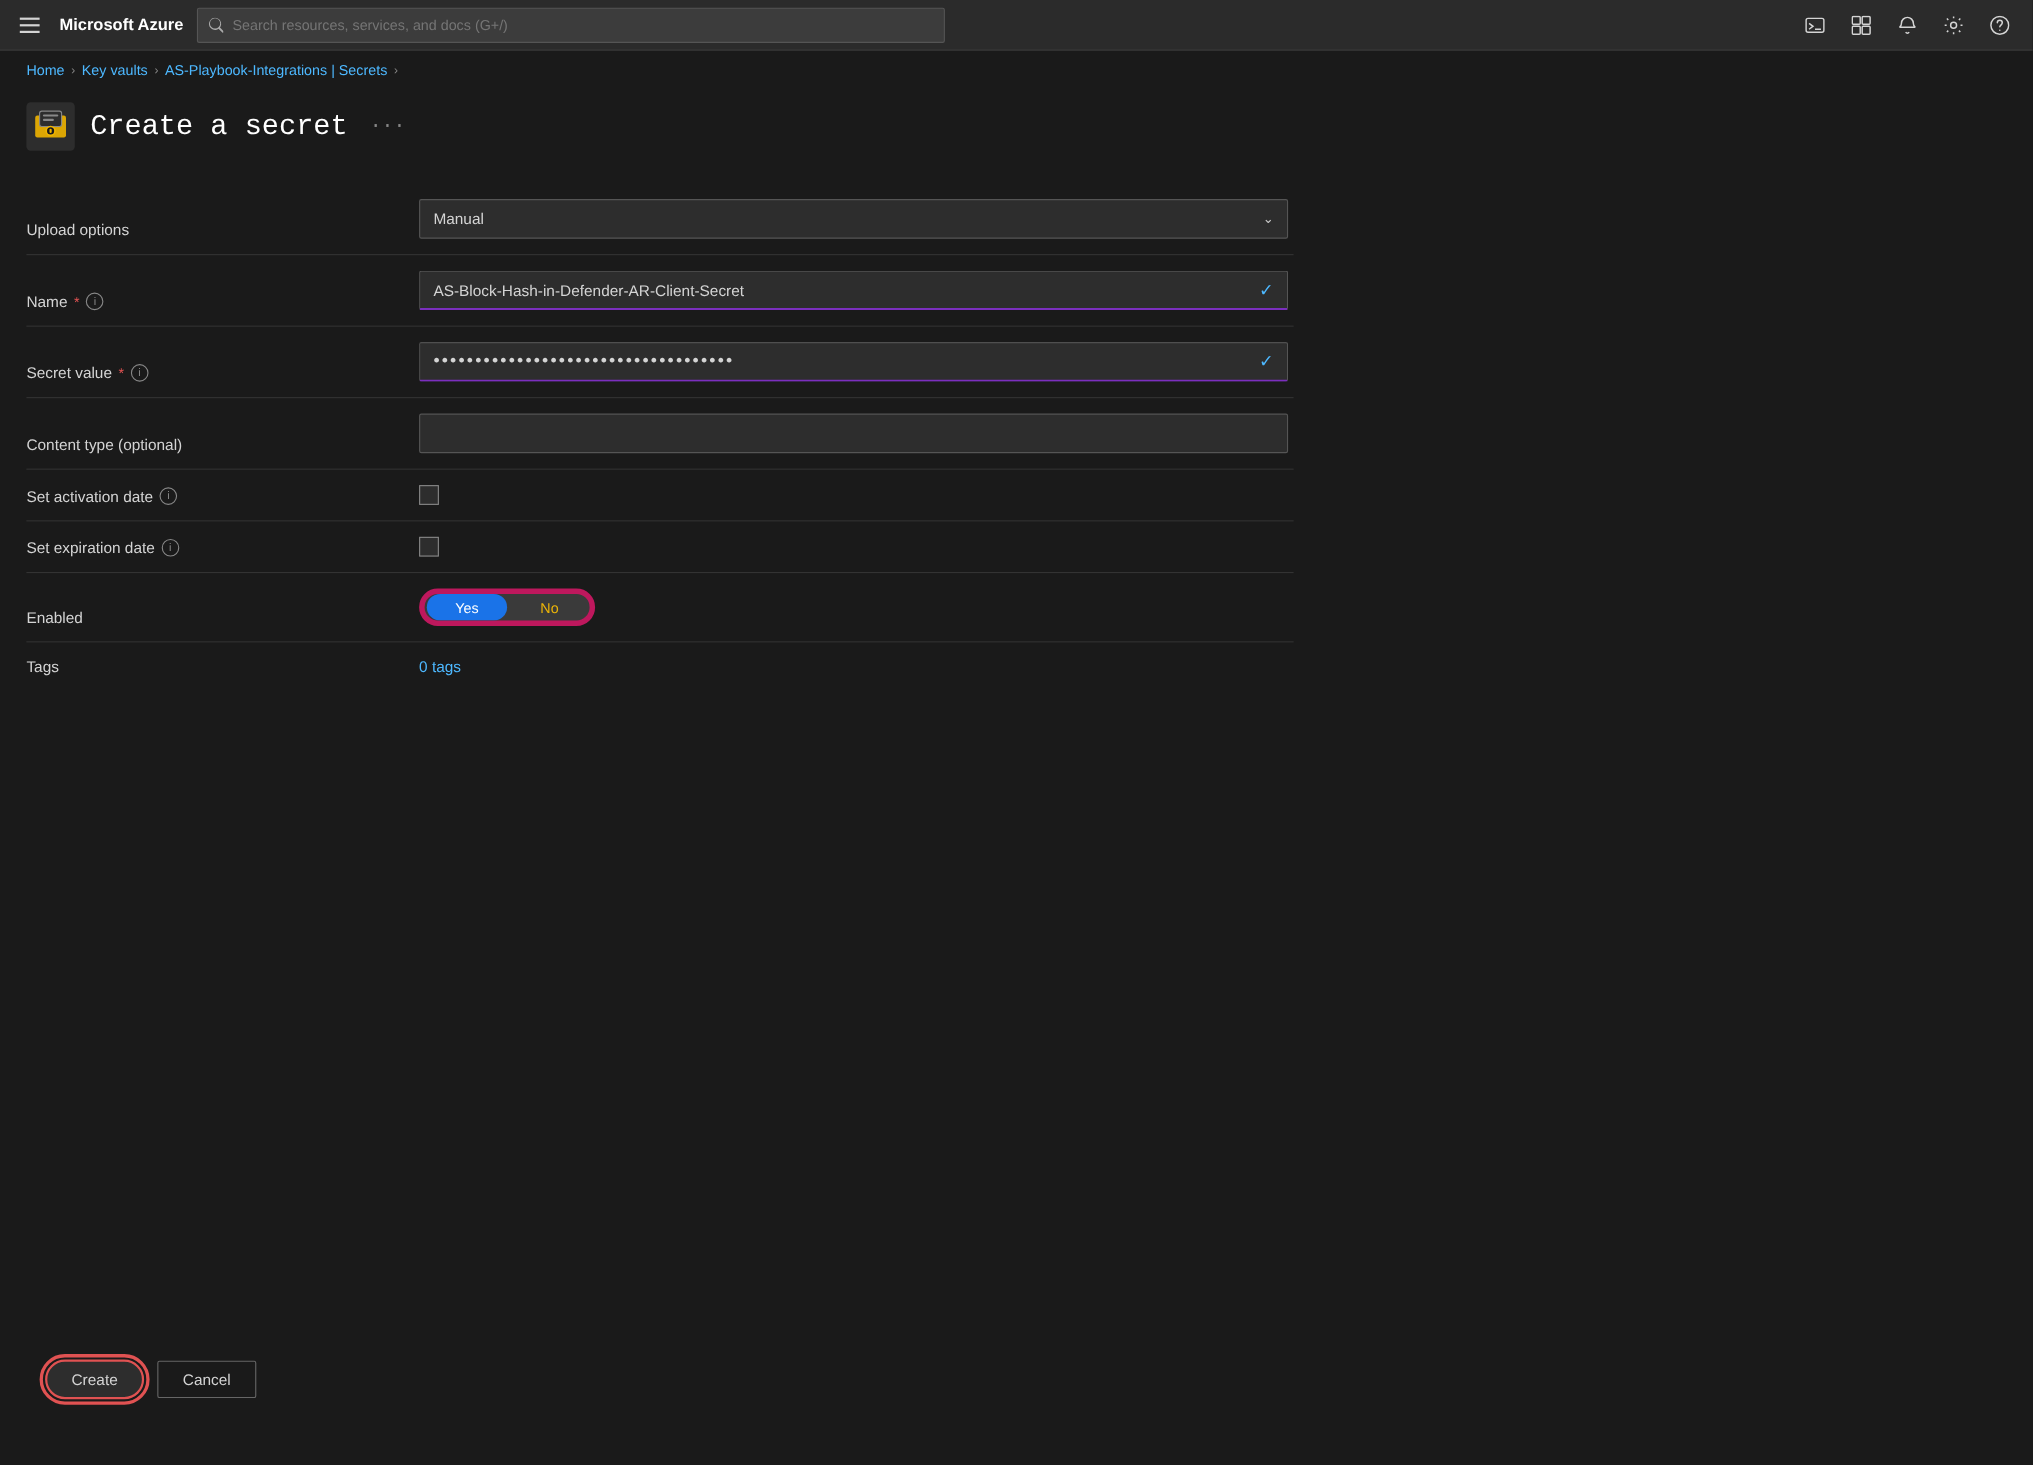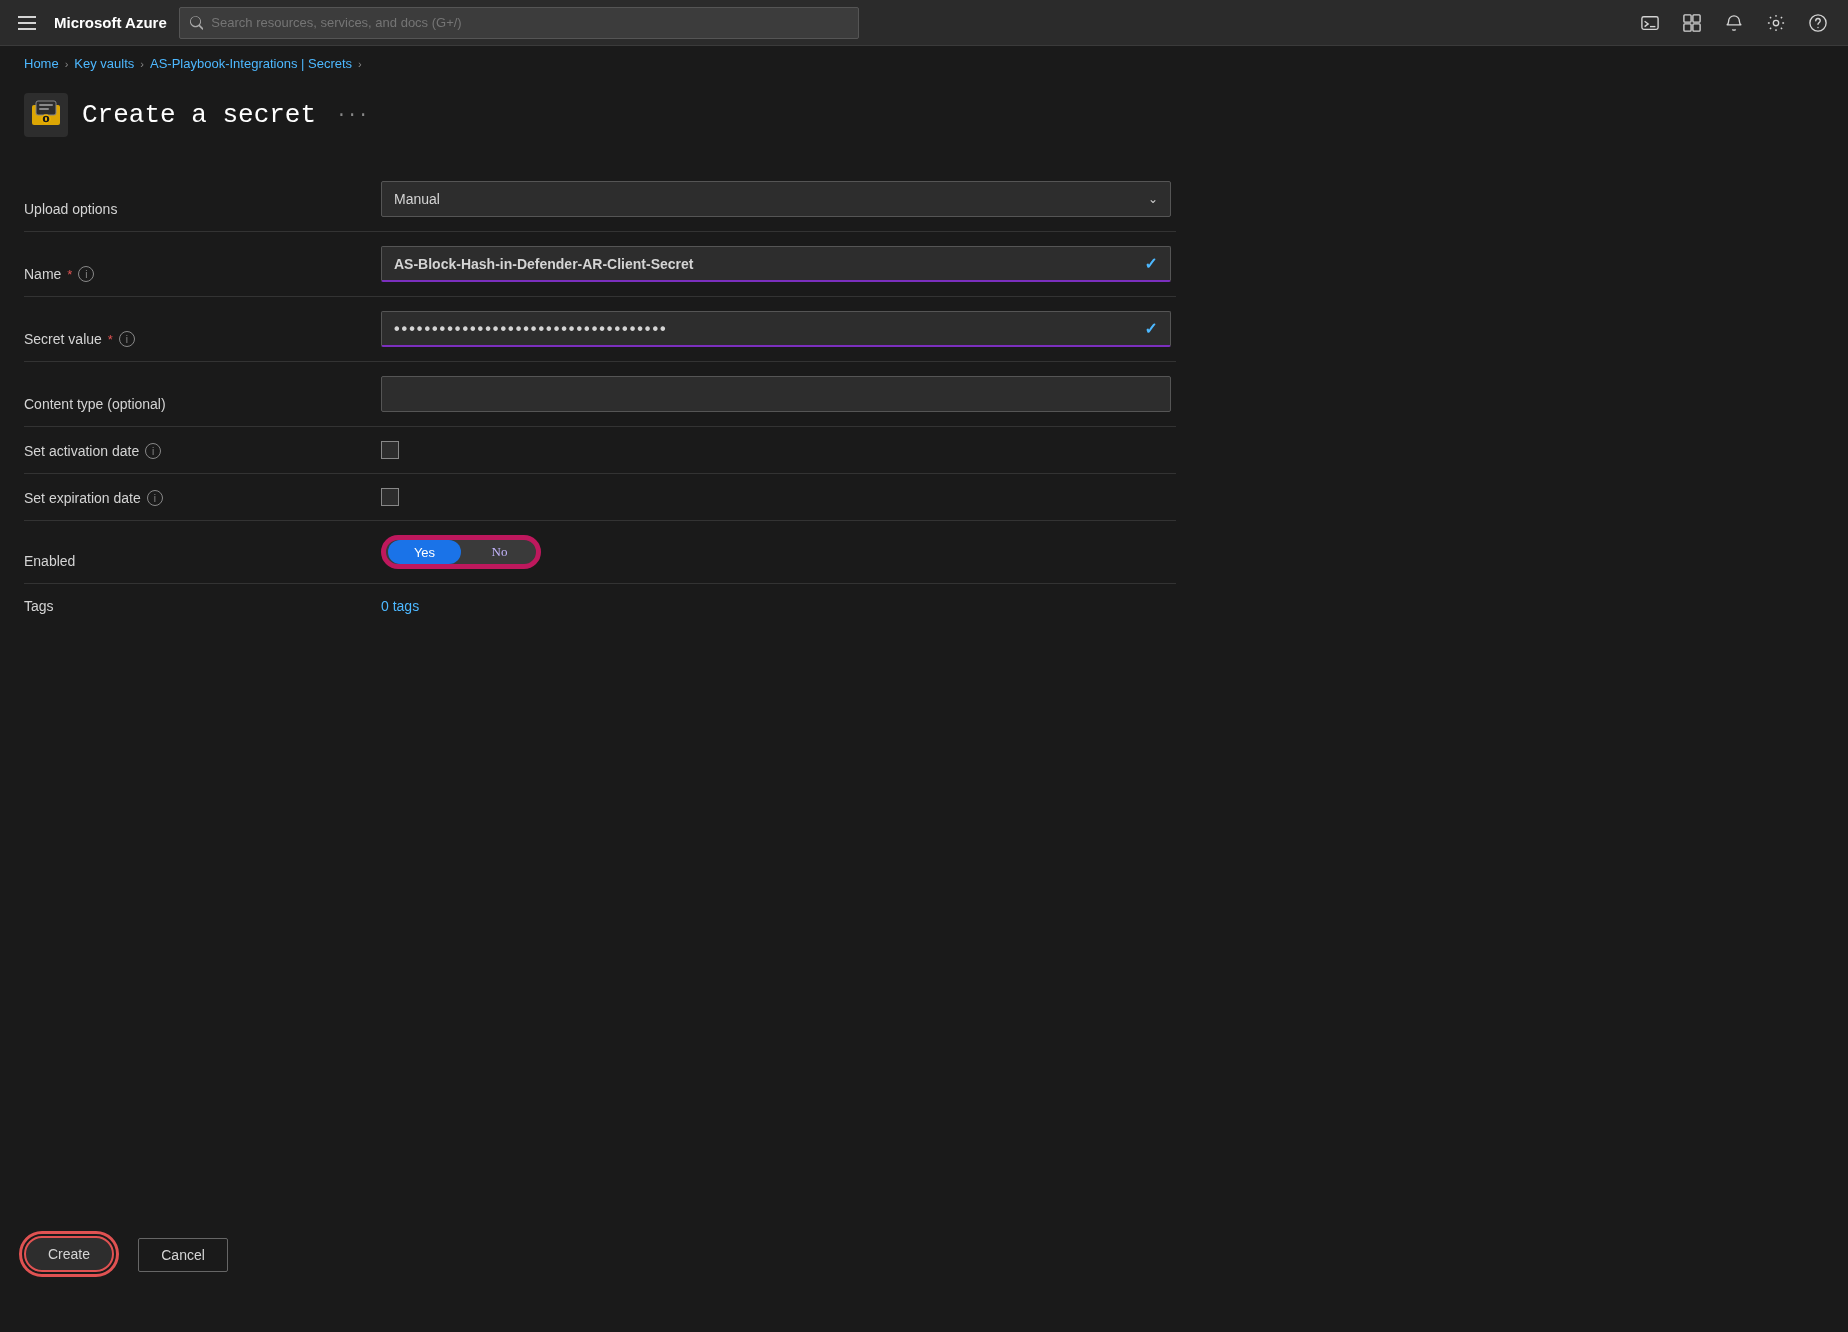--- a/index.html
+++ b/index.html
@@ -218,21 +218,20 @@
       border: 1px solid #555;
       border-bottom: 2px solid #7b2fbe;
       color: #d4d4d4;
       padding: 0 12px;
       font-size: 14px;
       outline: none;
       border-radius: 2px;
       display: flex;
       align-items: center;
       justify-content: space-between;
-      font-weight: bold;
     }
 
     .azure-input-normal {
       border-bottom: 1px solid #555;
     }
 
     .input-check {
       color: #4db8ff;
       font-size: 16px;
     }
@@ -275,43 +274,42 @@
       margin: 2px;
       padding: 0 16px;
     }
 
     .toggle-no {
       flex: 1;
       height: 100%;
       display: flex;
       align-items: center;
       justify-content: center;
-      color: #c4b5fd;
+      color: #eab308;
       font-size: 13px;
       cursor: pointer;
       padding: 0 16px;
-      font-family: Liberation Serif, serif;
     }
 
     
     .tags-link {
       color: #4db8ff;
       text-decoration: none;
       cursor: pointer;
       font-size: 14px;
     }
 
     
     .bottom-bar {
       position: absolute;
       bottom: 60px;
-      left: 24px;
-      display: flex;
-      gap: 24px;
-      align-items: flex-end;
+      left: 41px;
+      display: flex;
+      gap: 12px;
+      align-items: center;
     }
 
     .btn-create {
       background: #2d2d2d;
       border: 2px solid #e05252;
       color: #d4d4d4;
       padding: 8px 22px;
       font-size: 14px;
       cursor: pointer;
       border-radius: 20px;

